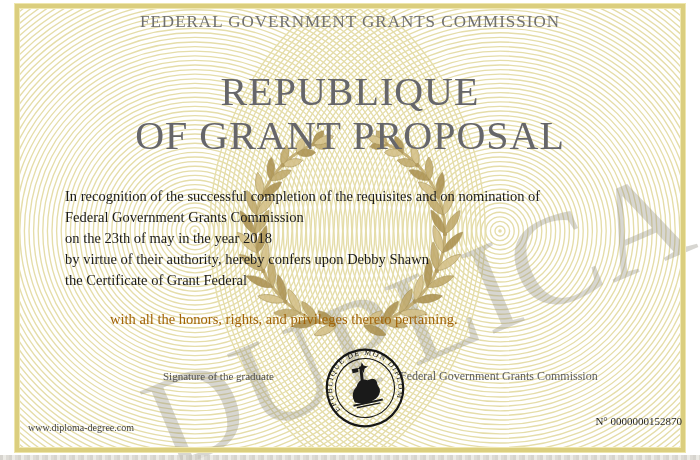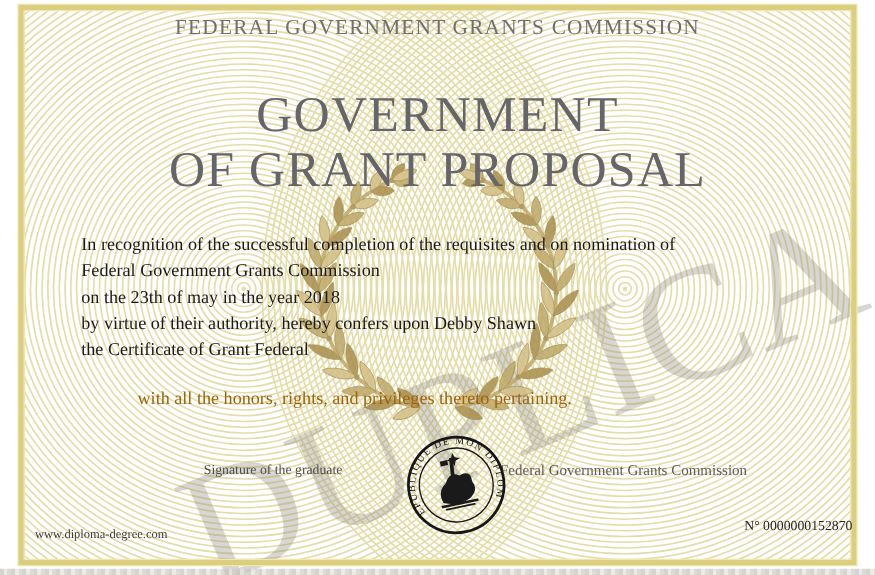--- a/index.html
+++ b/index.html
@@ -248,21 +248,21 @@
       <circle cx="386.2" cy="144.2" r="2.2" fill="#ab9150"></circle>
       <path d="M0 0 C 7.5 -6, 17.6 -3.3, 21.495234919222142 0 C 17.6 3.3, 7.5 6, 0 0 Z" fill="#d3bf86" stroke="#9a8447" stroke-width="0.5" transform="translate(386.2 144.2) rotate(-157.6)"></path>
     </g>
 </svg>
 
 <div class="frame"></div>
 
 <div class="header">FEDERAL GOVERNMENT GRANTS COMMISSION</div>
 
 <div class="title">
-  <div>GOVERNMENT</div>
+  <div>REPUBLIQUE</div>
   <div>OF GRANT PROPOSAL</div>
 </div>
 
 <div class="body-text">
   <div>In recognition of the successful completion of the requisites and on nomination of</div>
   <div>Federal Government Grants Commission</div>
   <div>on the 23th of may in the year 2018</div>
   <div>by virtue of their authority, hereby confers upon Debby Shawn</div>
   <div>the Certificate of Grant Federal</div>
 </div>

